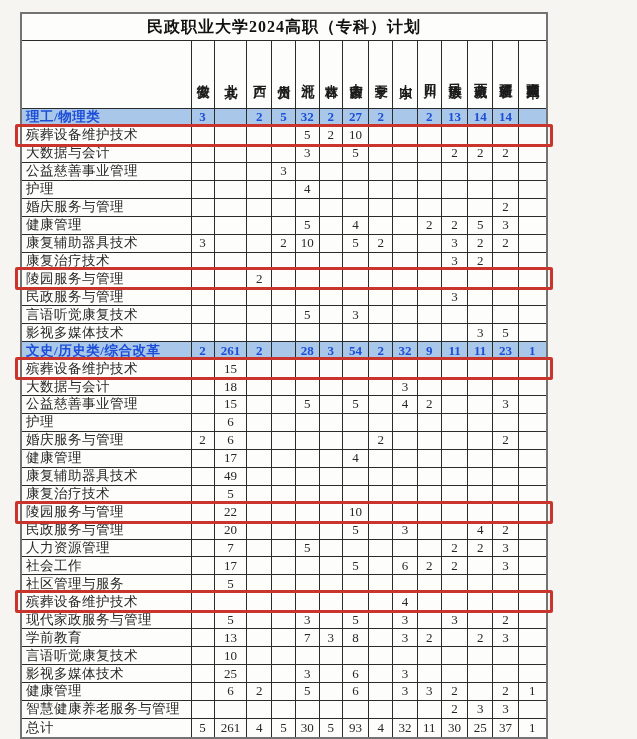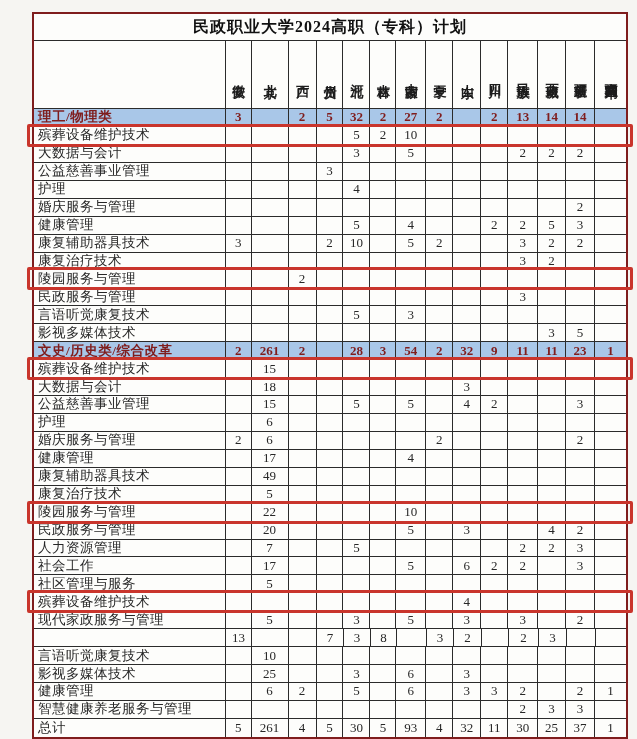--- a/index.html
+++ b/index.html
@@ -5,24 +5,24 @@
   * { box-sizing: border-box; margin: 0; padding: 0; }
   html, body {
     width: 637px; height: 739px;
     background: #f6f5f2;
     font-family: "Liberation Serif", "DejaVu Serif", serif;
     overflow: hidden;
     position: relative;
   }
   .sheet {
     position: absolute;
-    left: 32px; top: 12px;
-    width: 596px;
+    left: 20px; top: 12px;
+    width: 528px;
     background: #fdfdfb;
-    border: 2px solid #7f1d1d;
+    border: 2px solid #737373;
   }
   .title-row {
     height: 27px;
     border-bottom: 1px solid #2b2b2b;
     display: flex; align-items: center; justify-content: center;
     font-size: 16px; font-weight: bold; color: #111;
     letter-spacing: 1px;
   }
   .header-row {
     display: flex;
@@ -63,21 +63,21 @@
   .col-h .vh {
     writing-mode: vertical-rl;
     text-orientation: upright;
     font-weight: bold;
     font-size: 13px;
     line-height: 1.1;
     color: #1c1c1c;
     letter-spacing: 1px;
   }
   .row.section { background: #a9c7e8; }
-  .row.section .cell { font-weight: bold; color: #7f1d1d; }
+  .row.section .cell { font-weight: bold; color: #1d4ed8; }
   .row.total .cell { color: #272727; }
   .hlbox {
     position: absolute;
     left: -7px; right: -7px; top: -3px; bottom: -3px;
     border: 3px solid #c9352c;
     border-radius: 2px;
     pointer-events: none;
     z-index: 4;
   }
 </style>
@@ -624,20 +624,21 @@
         <div class="cell val">5</div>
         <div class="cell val"></div>
         <div class="cell val">3</div>
         <div class="cell val"></div>
         <div class="cell val">3</div>
         <div class="cell val"></div>
         <div class="cell val">2</div>
         <div class="cell val"></div>
       </div>
       <div class="row">
+        <div class="cell label">学前教育</div>
         <div class="cell val"></div>
         <div class="cell val">13</div>
         <div class="cell val"></div>
         <div class="cell val"></div>
         <div class="cell val">7</div>
         <div class="cell val">3</div>
         <div class="cell val">8</div>
         <div class="cell val"></div>
         <div class="cell val">3</div>
         <div class="cell val">2</div>

